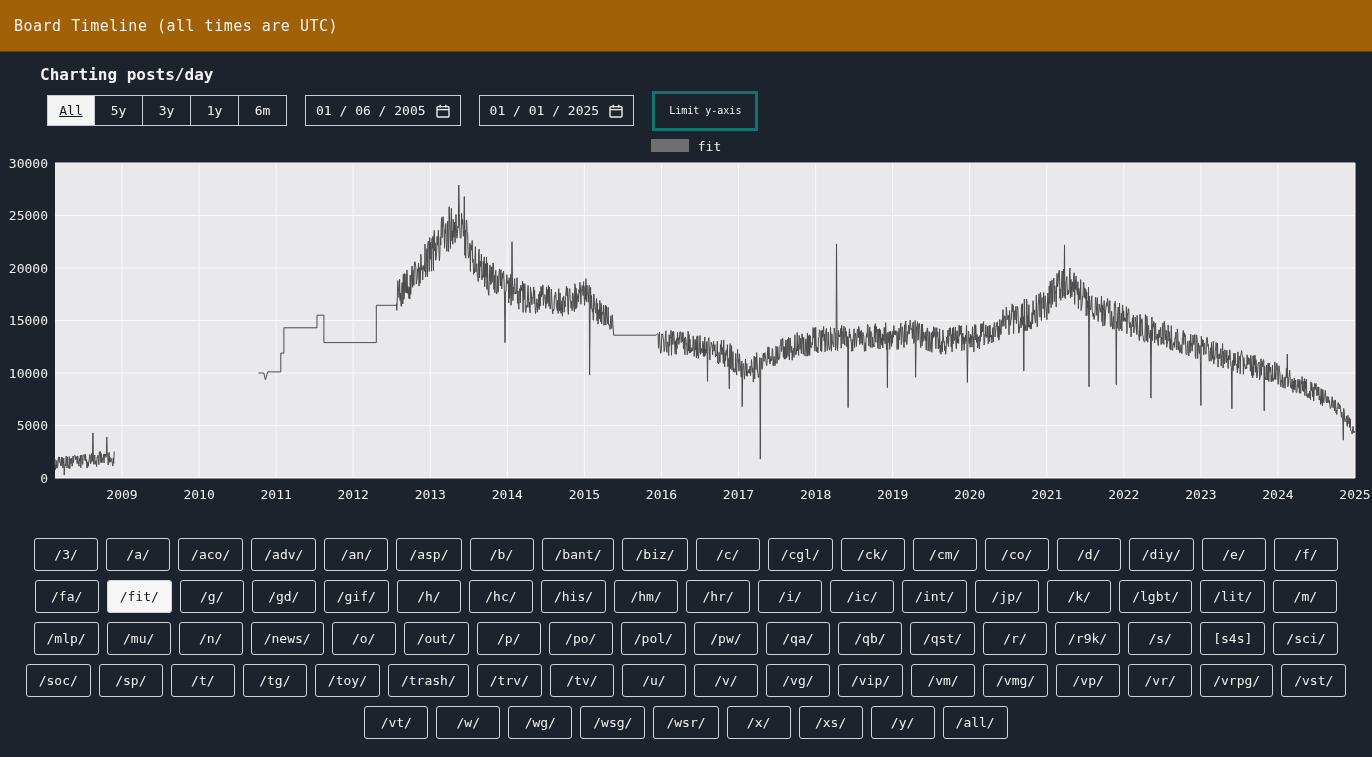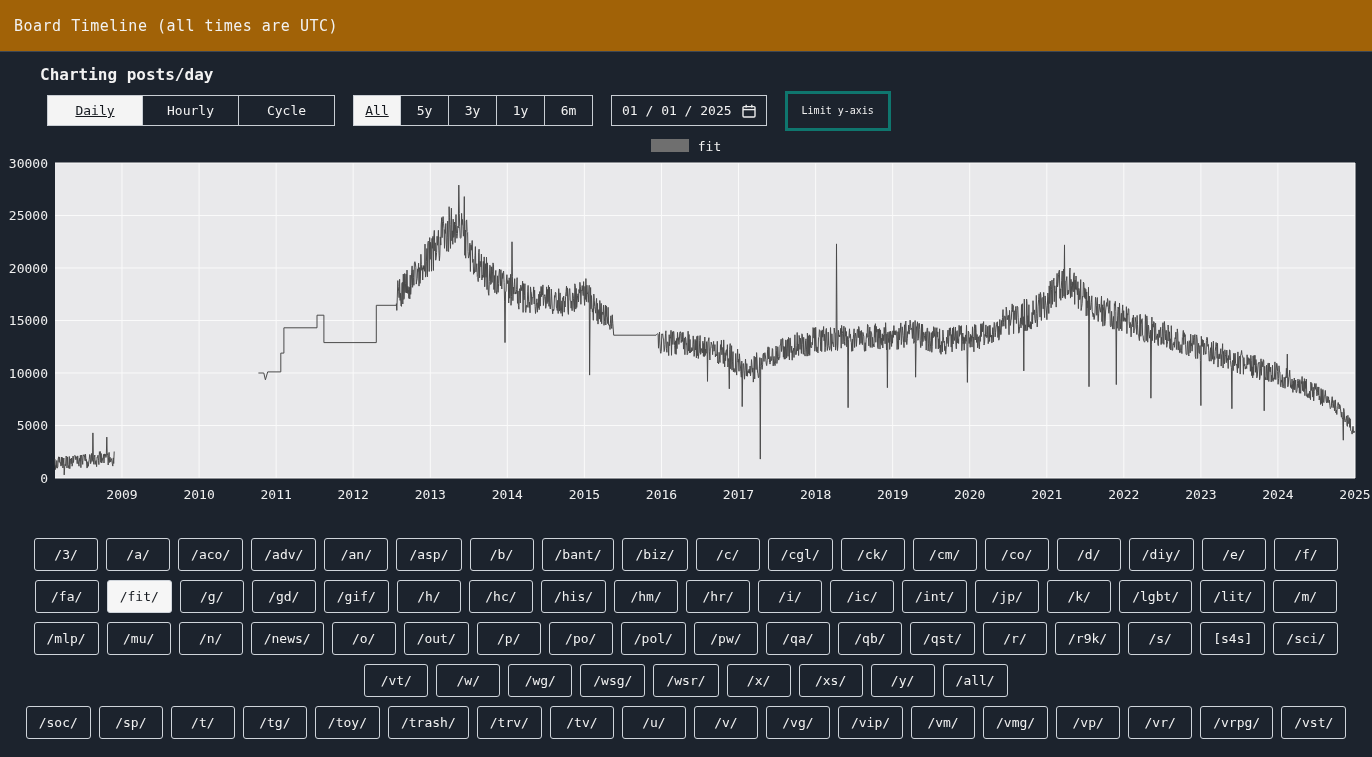--- a/index.html
+++ b/index.html
@@ -105,33 +105,37 @@
 </head>
 <body>
 
 <div class="topbar">
   <span class="title">Board Timeline (all times are UTC)</span>
 </div>
 
 <div class="subtitle">Charting posts/day</div>
 
 <div class="controls">
-  <div class="btn-group" id="mode-group">
-      <button class="ctl-btn mode selected">Daily</button>
-      <button class="ctl-btn mode">Hourly</button>
-      <button class="ctl-btn mode">Cycle</button>
-    </div>
   <div class="btn-group" id="range-group">
       <button class="ctl-btn range selected">All</button>
       <button class="ctl-btn range">5y</button>
       <button class="ctl-btn range">3y</button>
       <button class="ctl-btn range">1y</button>
       <button class="ctl-btn range">6m</button>
     </div>
 
+  <div class="date-box">
+    <span>01 / 06 / 2005</span>
+    <svg width="14" height="14" viewBox="0 0 14 14">
+      <rect x="1" y="2.6" width="12" height="10.4" rx="1" fill="none" stroke="#ededed" stroke-width="1.4"></rect>
+      <line x1="1" y1="5.6" x2="13" y2="5.6" stroke="#ededed" stroke-width="1.4"></line>
+      <line x1="4.2" y1="0.8" x2="4.2" y2="3.4" stroke="#ededed" stroke-width="1.4"></line>
+      <line x1="9.8" y1="0.8" x2="9.8" y2="3.4" stroke="#ededed" stroke-width="1.4"></line>
+    </svg>
+  </div>
 
   <div class="date-box">
     <span>01 / 01 / 2025</span>
     <svg width="14" height="14" viewBox="0 0 14 14">
       <rect x="1" y="2.6" width="12" height="10.4" rx="1" fill="none" stroke="#ededed" stroke-width="1.4"></rect>
       <line x1="1" y1="5.6" x2="13" y2="5.6" stroke="#ededed" stroke-width="1.4"></line>
       <line x1="4.2" y1="0.8" x2="4.2" y2="3.4" stroke="#ededed" stroke-width="1.4"></line>
       <line x1="9.8" y1="0.8" x2="9.8" y2="3.4" stroke="#ededed" stroke-width="1.4"></line>
     </svg>
   </div>
@@ -254,43 +258,43 @@
       <button class="board-btn">/qa/</button>
       <button class="board-btn">/qb/</button>
       <button class="board-btn">/qst/</button>
       <button class="board-btn">/r/</button>
       <button class="board-btn">/r9k/</button>
       <button class="board-btn">/s/</button>
       <button class="board-btn">[s4s]</button>
       <button class="board-btn">/sci/</button>
     </div>
     <div class="board-row">
-      <button class="board-btn">/vt/</button>
-      <button class="board-btn">/w/</button>
-      <button class="board-btn">/wg/</button>
-      <button class="board-btn">/wsg/</button>
-      <button class="board-btn">/wsr/</button>
-      <button class="board-btn">/x/</button>
-      <button class="board-btn">/xs/</button>
-      <button class="board-btn">/y/</button>
-      <button class="board-btn">/all/</button>
-    </div>
-    <div class="board-row">
       <button class="board-btn">/soc/</button>
       <button class="board-btn">/sp/</button>
       <button class="board-btn">/t/</button>
       <button class="board-btn">/tg/</button>
       <button class="board-btn">/toy/</button>
       <button class="board-btn">/trash/</button>
       <button class="board-btn">/trv/</button>
       <button class="board-btn">/tv/</button>
       <button class="board-btn">/u/</button>
       <button class="board-btn">/v/</button>
       <button class="board-btn">/vg/</button>
       <button class="board-btn">/vip/</button>
       <button class="board-btn">/vm/</button>
       <button class="board-btn">/vmg/</button>
       <button class="board-btn">/vp/</button>
       <button class="board-btn">/vr/</button>
       <button class="board-btn">/vrpg/</button>
       <button class="board-btn">/vst/</button>
     </div>
+    <div class="board-row">
+      <button class="board-btn">/vt/</button>
+      <button class="board-btn">/w/</button>
+      <button class="board-btn">/wg/</button>
+      <button class="board-btn">/wsg/</button>
+      <button class="board-btn">/wsr/</button>
+      <button class="board-btn">/x/</button>
+      <button class="board-btn">/xs/</button>
+      <button class="board-btn">/y/</button>
+      <button class="board-btn">/all/</button>
+    </div>
   </div>
 
 </body></html>

